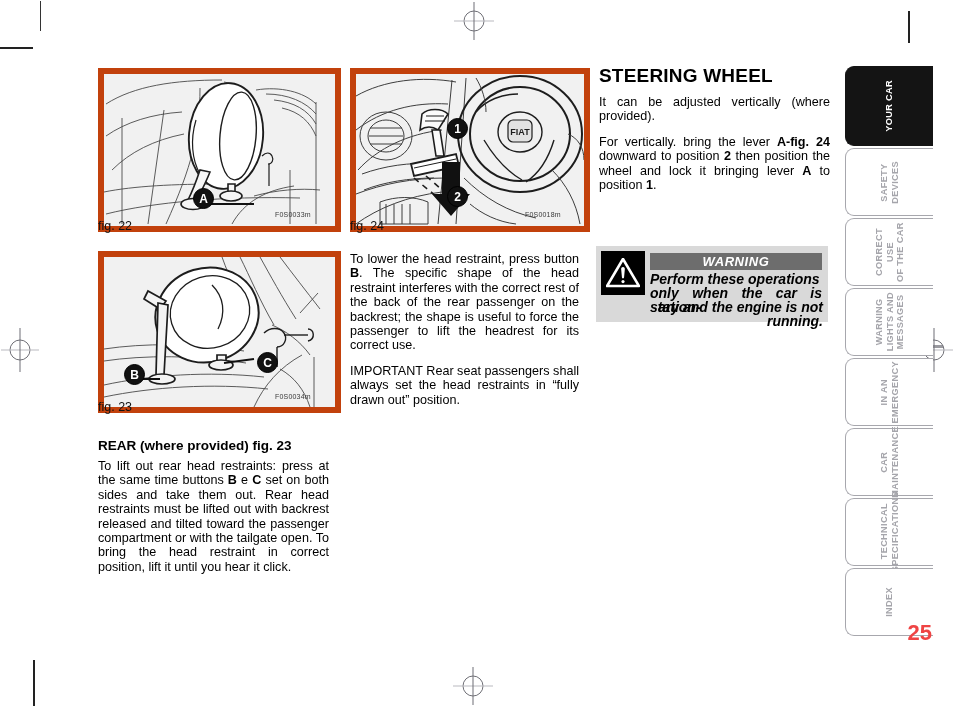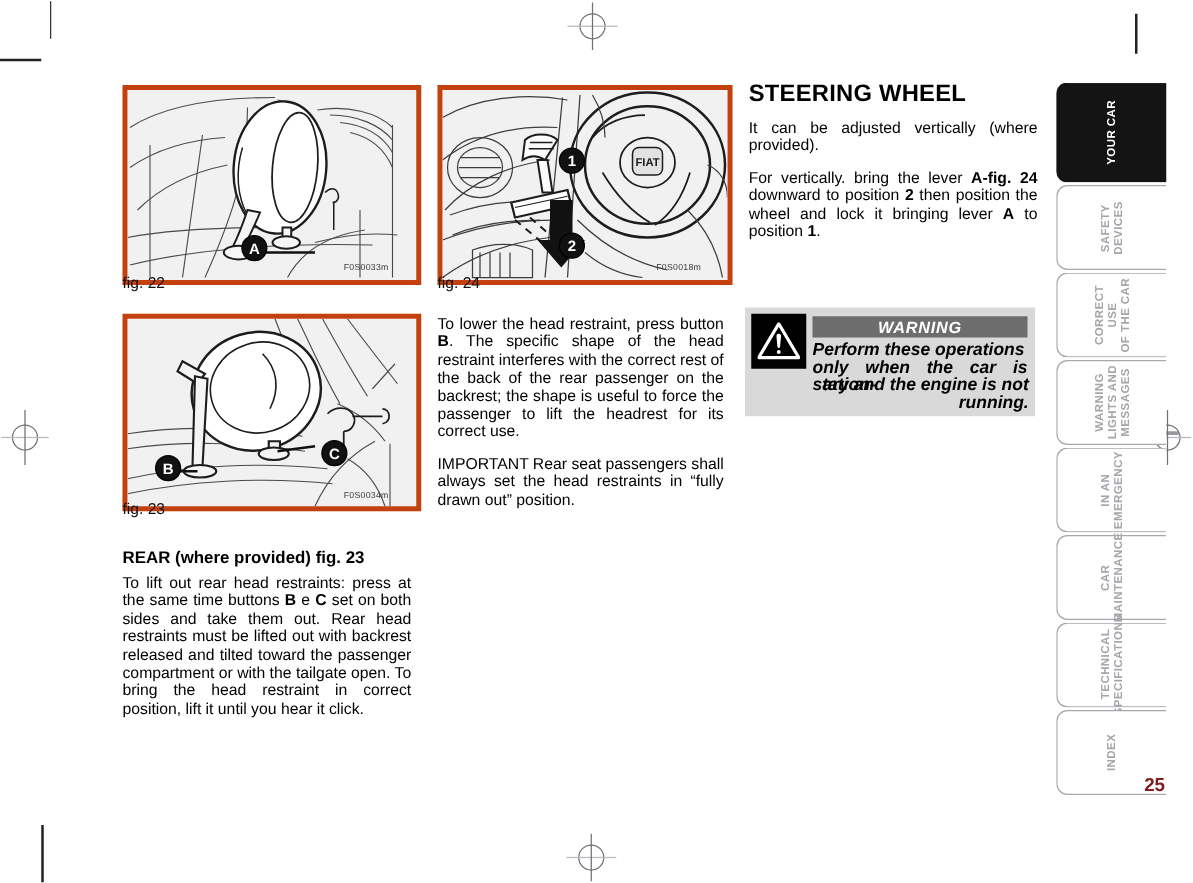--- a/index.html
+++ b/index.html
@@ -29,21 +29,21 @@
     position:absolute;left:52px;top:4px;
     font-family:"Liberation Mono","DejaVu Sans Mono",monospace;
     font-size:11.5px;letter-spacing:.4px;color:#000;white-space:pre;
   }
   .slug-rule{position:absolute;left:40px;top:1px;width:1px;height:30px;background:#333;}
 
   
   .page{position:absolute;left:0;top:0;width:954px;height:706px;}
 
   
-  .figbox{position:absolute;border:4px solid #c2410c;background:#f2f2f2;overflow:hidden;}
+  .figbox{position:absolute;border:6px solid #c2410c;background:#f2f2f2;overflow:hidden;}
   .figcap{position:absolute;font-size:12.5px;color:#111;font-family:"Liberation Sans",sans-serif;}
   .figcode{position:absolute;font-family:"Liberation Sans",sans-serif;font-size:7px;
     color:#3a3a3a;letter-spacing:.2px;}
 
   .callout{
     position:absolute;width:19px;height:19px;border-radius:50%;background:#111;color:#fff;
     font-weight:bold;font-size:12px;display:flex;align-items:center;justify-content:center;
     border:1px solid #000;z-index:5;
   }
   .leader{position:absolute;background:#111;height:2px;z-index:4;}
@@ -86,21 +86,21 @@
     display:block;
     writing-mode:vertical-rl;
     transform:rotate(180deg);
     text-align:center;
     font-weight:bold;font-size:9.2px;line-height:10.5px;letter-spacing:.35px;
     color:#a5a5ab;
     white-space:pre-line;
   }
   .tab.active .tab-label span{color:#ffffff;}
 
-  .pagenum{position:absolute;right:22px;top:620px;font-weight:bold;font-size:15px;color:#7f1d1d;}
+  .pagenum{position:absolute;right:22px;top:620px;font-weight:bold;font-size:22px;color:#ef4444;}
 
   
   svg.art{display:block;}
 </style>
 </head>
 <body>
 
 <div class="page">
 
   <div class="slug-rule"></div>
@@ -324,21 +324,21 @@
   </div>
 
   <div class="col" style="left:599px;top:66px;width:231px;">
     <h1 class="h-title">STEERING WHEEL</h1>
     <p class="body">It can be adjusted vertically (where provided).</p>
     <p class="body">
       <span>For vertically. bring the lever </span><span class="b">A-fig. 24</span><span> downward to position </span><span class="b">2</span><span> then position the wheel and lock it bringing lever </span><span class="b">A</span><span> to position </span><span class="b">1</span><span>.</span>
     </p>
   </div>
 
-  <div class="warnbox" style="left:596px;top:246px;width:232px;height:87px;">
+  <div class="warnbox" style="left:596px;top:246px;width:232px;height:76px;">
     <div class="warn-icon" style="left:5px;top:5px;width:44px;height:44px;">
       <svg width="34" height="30" viewBox="0 0 34 30">
         <path d="M17 1 L33 28 L1 28 Z" fill="none" stroke="#ffffff" stroke-width="2.6" stroke-linejoin="round"></path>
         <path d="M17 9 C18.4 9 19 10 18.8 11.4 L18.1 19 C18 20 17.7 20.4 17 20.4 C16.3 20.4 16 20 15.9 19 L15.2 11.4 C15 10 15.6 9 17 9 Z" fill="#ffffff"></path>
         <circle cx="17" cy="23.6" r="1.6" fill="#ffffff"></circle>
       </svg>
     </div>
     <div class="warn-head" style="left:54px;top:7px;width:172px;height:17px;">WARNING</div>
     <div class="warn-text" style="left:54px;top:26px;width:172px;text-align:justify;">Perform these operations</div>
     <div class="warn-text" style="left:54px;top:40px;width:172px;text-align:justify;">only when the car is station-</div>

